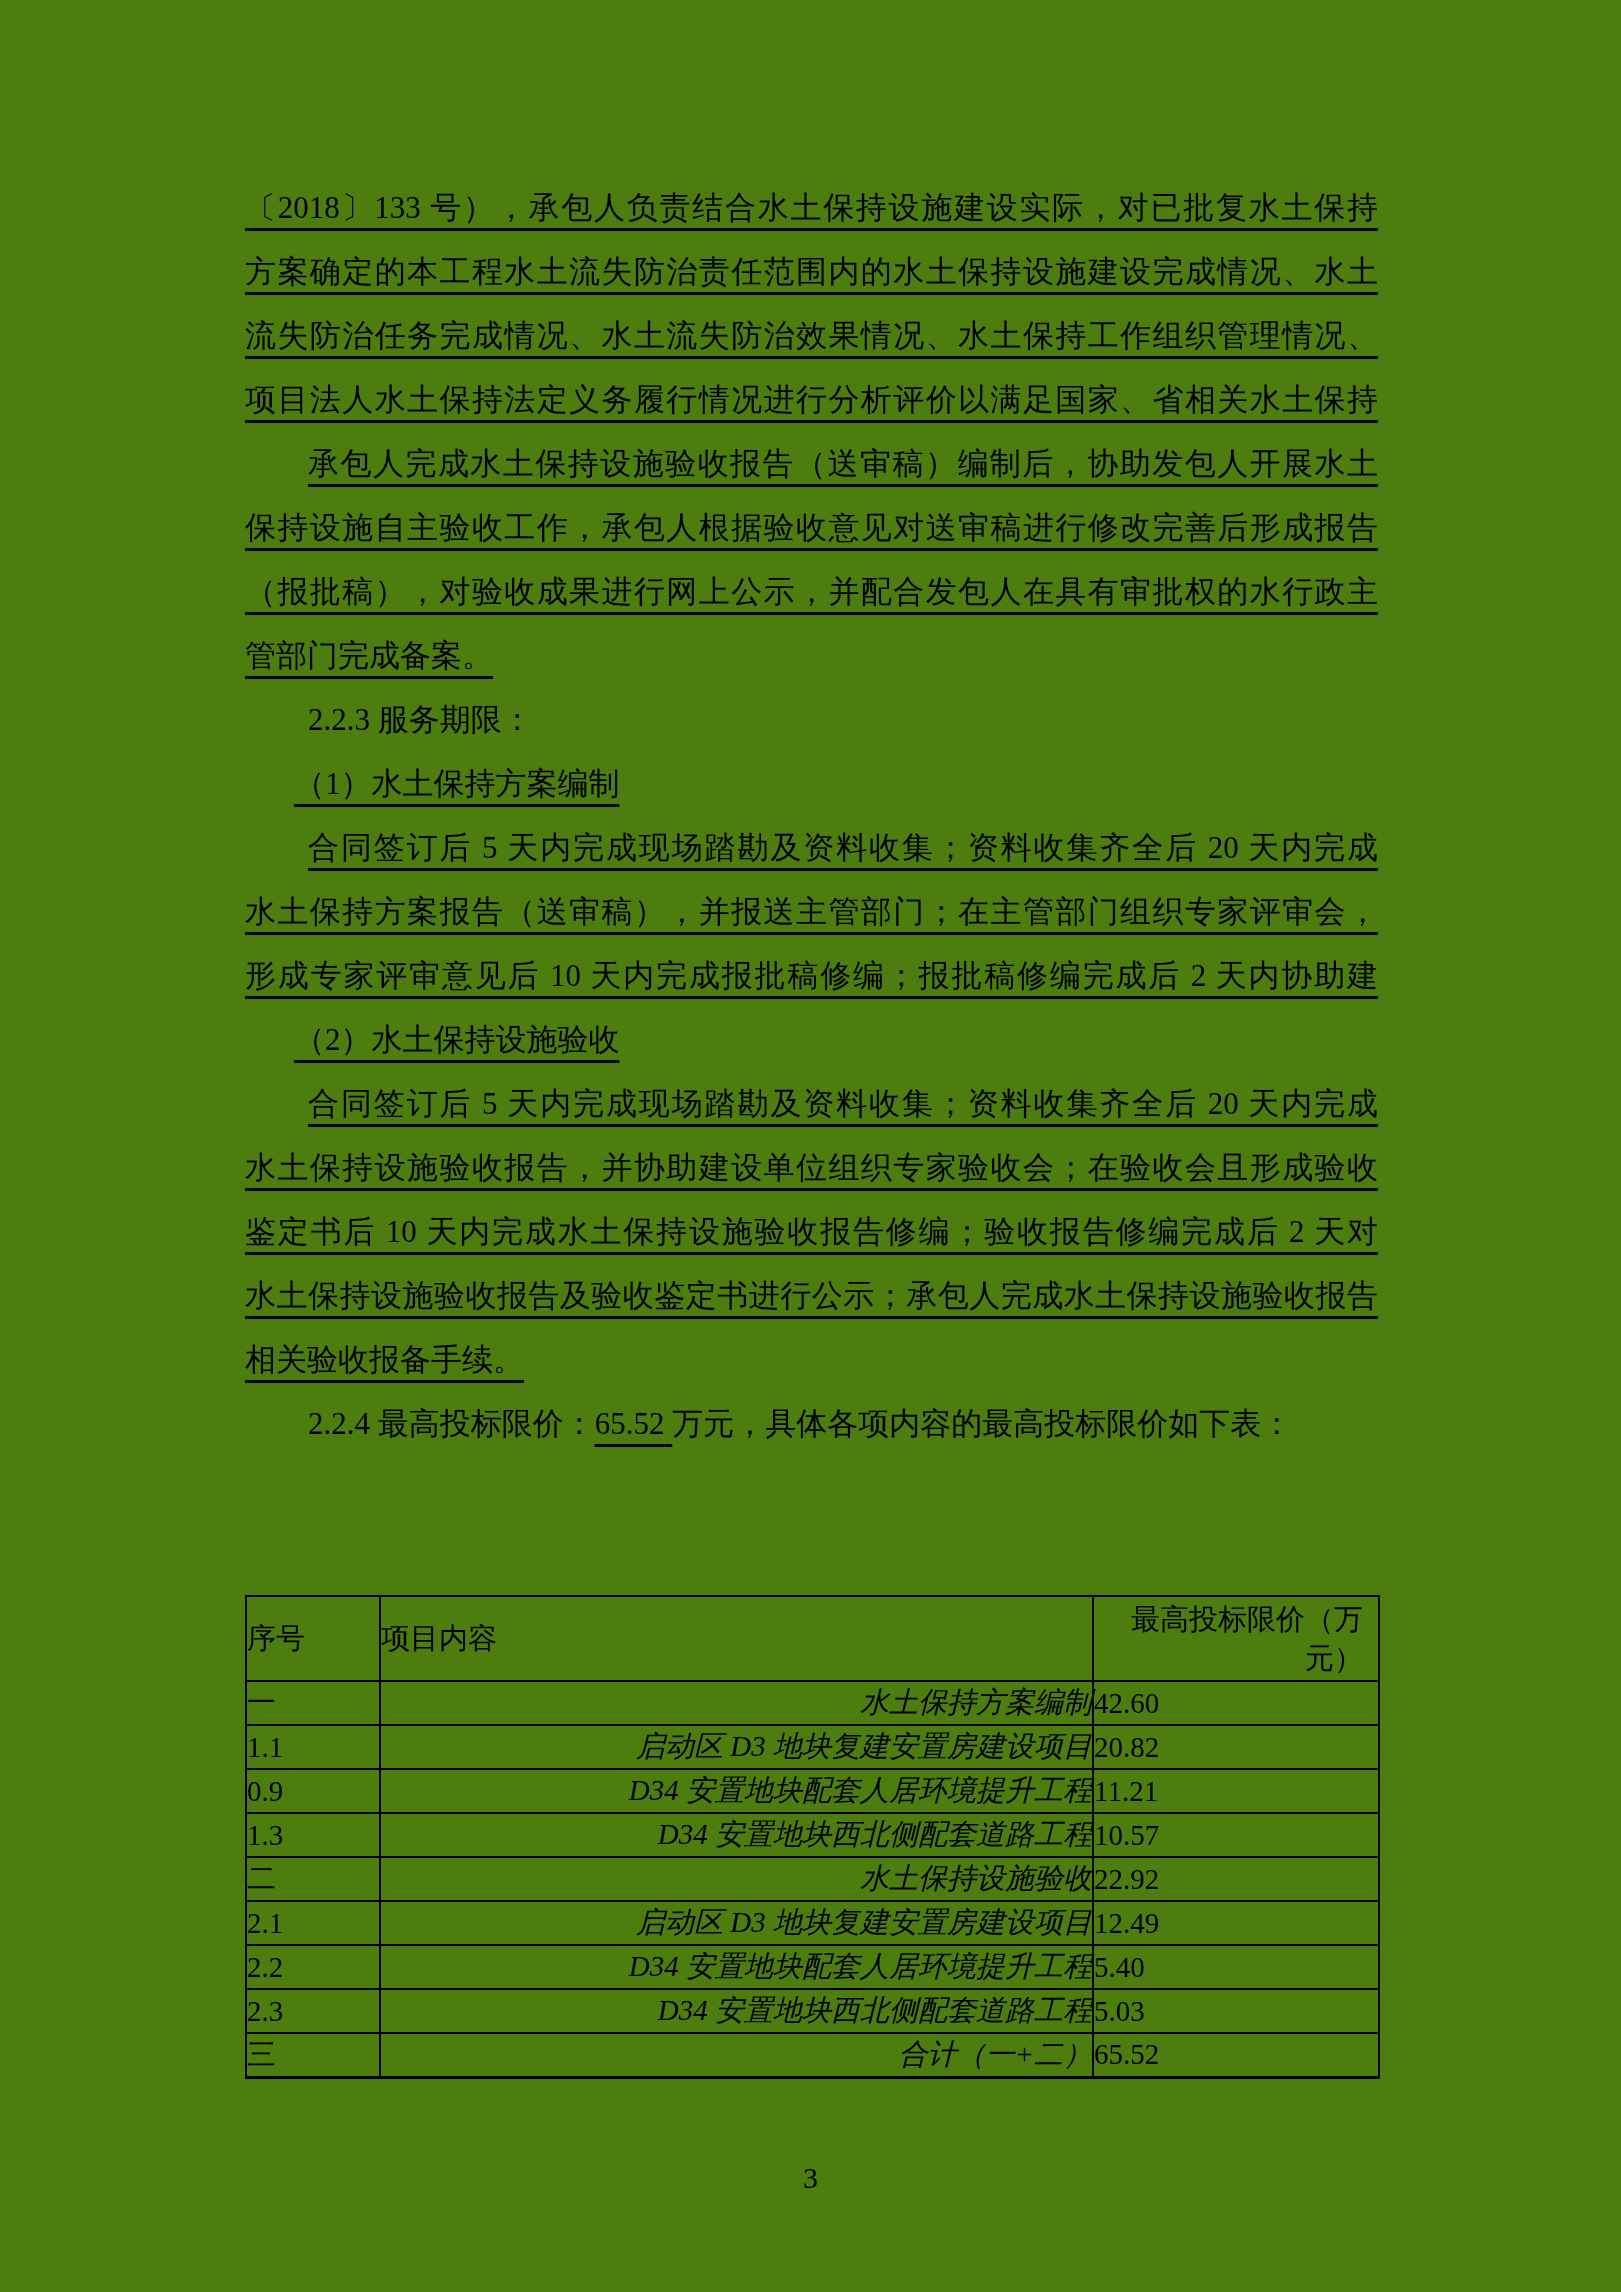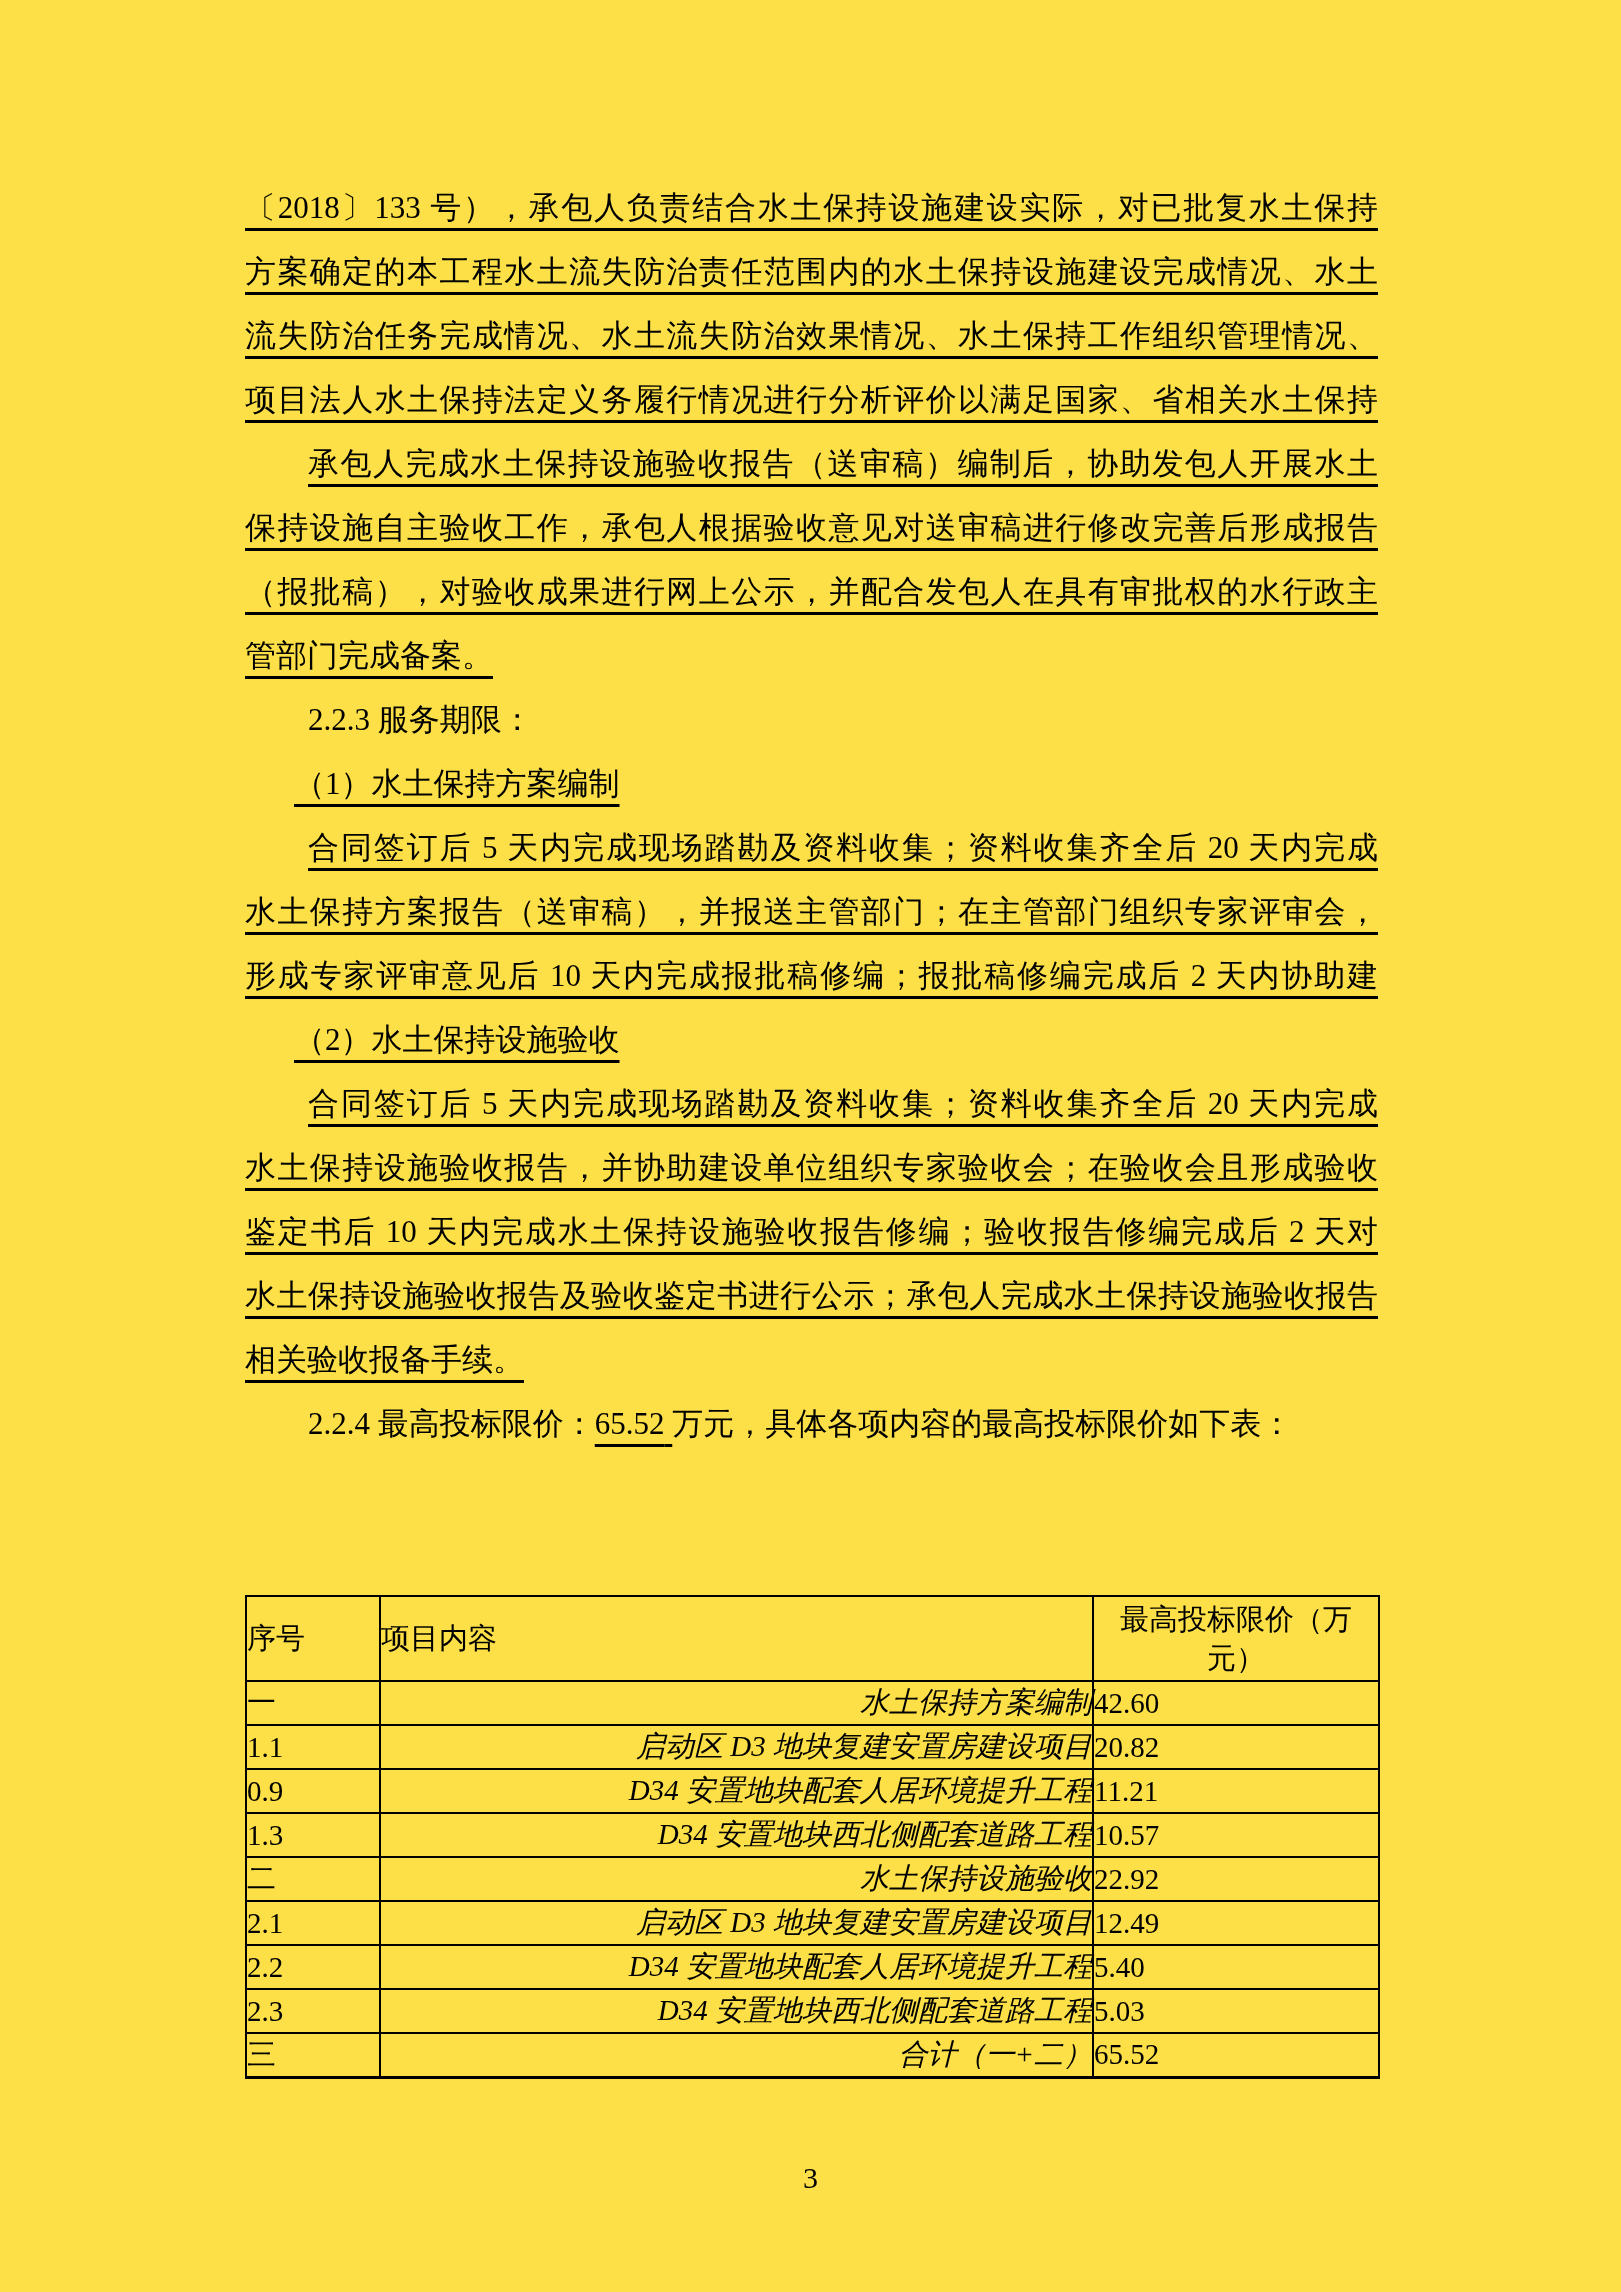--- a/index.html
+++ b/index.html
@@ -4,21 +4,21 @@
 <style>
   html, body {
     margin: 0;
     padding: 0;
     background: #ffffff;
   }
   .page {
     position: relative;
     width: 1621px;
     height: 2293px;
-    background: #fde047;
+    background: #4d7c0f;
     color: #000000;
     font-family: "Liberation Serif", "DejaVu Serif", serif;
     overflow: hidden;
   }
   .text-block {
     position: absolute;
     left: 245px;
     top: 176px;
     width: 1133px;
     font-size: 31px;
@@ -62,21 +62,21 @@
     border: 2px solid #000;
     font-weight: normal;
     padding: 0;
     vertical-align: middle;
   }
   .price-table thead tr { height: 85px; }
   .price-table tbody tr { height: 44px; }
   .cell-center { text-align: left; }
   .cell-item   { text-align: right; padding-left: 14.7px; font-style: italic; }
   .price-table th.cell-price-hdr {
-    text-align: center;
+    text-align: right;
     line-height: 39px;
     padding: 0 15px;
     margin-left: 8px;
   }
   .page-number {
     position: absolute;
     left: 0;
     top: 2156px;
     width: 100%;
     text-align: center;

